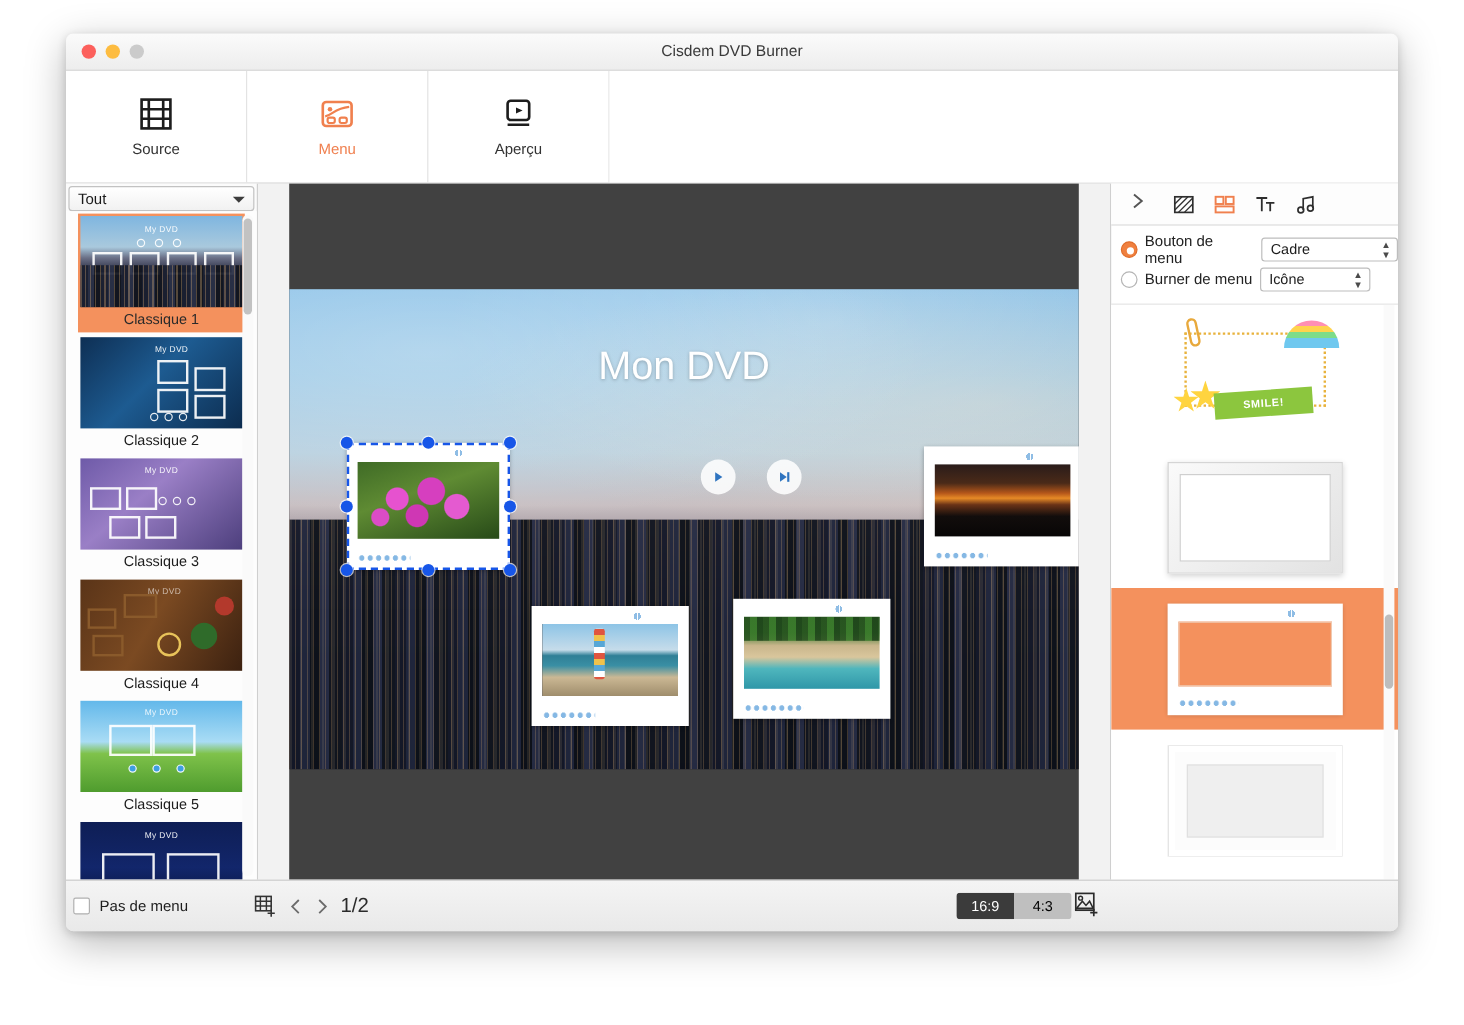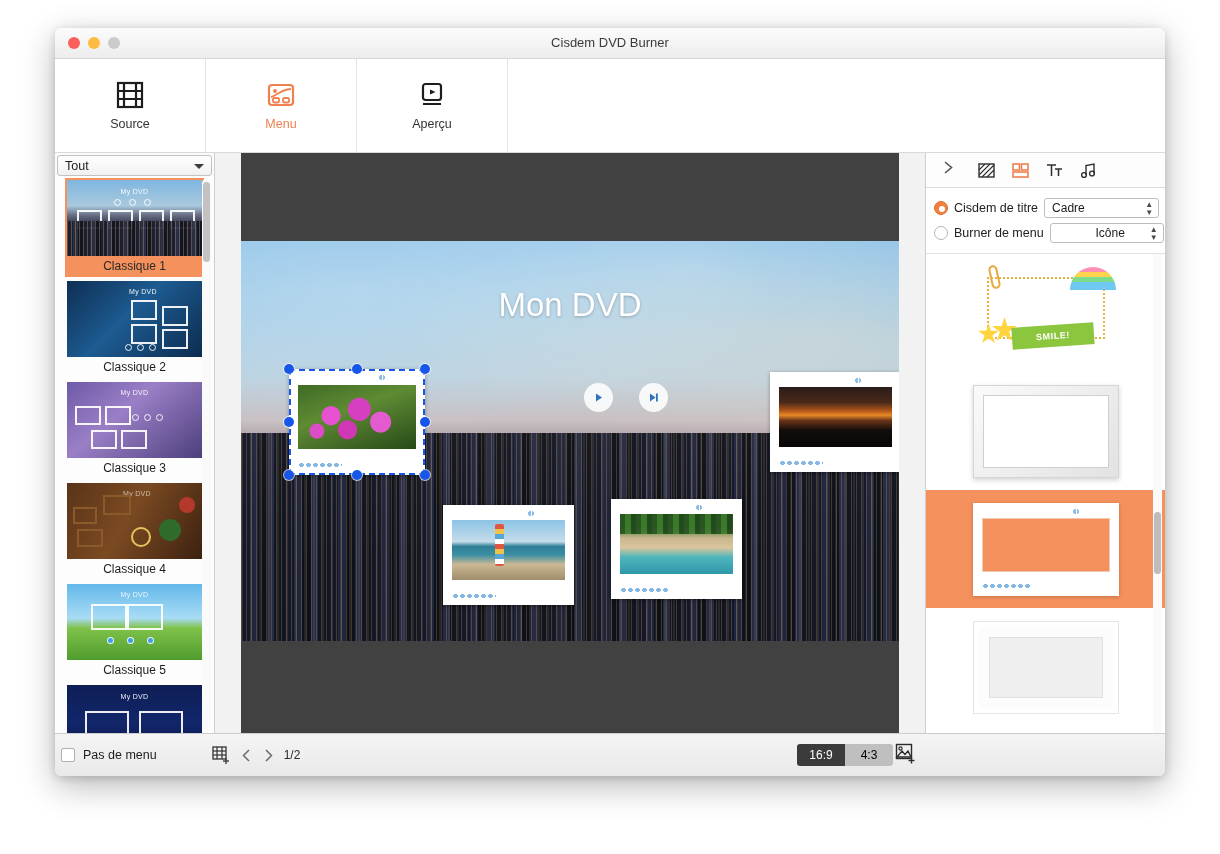--- a/index.html
+++ b/index.html
@@ -323,21 +323,21 @@
     height: 43px; flex: 0 0 auto;
     background: linear-gradient(#f4f4f4,#e9e9e9);
     border-top: 1px solid #cdcdcd;
     display: flex; align-items: center;
     position: relative;
   }
   #nomenu-box { display:flex; align-items:center; gap:8px; margin-left: 6px; }
   .chk { width: 14px; height: 14px; border: 1px solid #b0b0b0; background:#fff; border-radius:2px; }
   #nomenu-label { font-size: 12.5px; color: #1d1d1d; }
   #page-controls { display:flex; align-items:center; gap:9px; margin-left: 54px; color:#333; }
-  #page-indicator { font-size: 12px; color:#2a2a2a; }
+  #page-indicator { font-size: 17px; color:#2a2a2a; }
   #ratio-group {
     position:absolute; left: 742px; top: 10px;
     display:flex; border-radius:3px; overflow:hidden;
   }
   .ratio { width: 48px; height: 22px; display:flex; align-items:center; justify-content:center;
            font-size: 12px; }
   .ratio.on  { background:#3b3b3b; color:#fff; }
   .ratio.off { background:#bfbfbf; color:#000000; }
   #addimg-btn { position:absolute; left: 840px; top: 9px; width:22px; height:22px; color:#2b2b2b; }
 </style>
@@ -581,33 +581,33 @@
             <path d="M7 14 V4.5 L15 3 V12.5" fill="none" stroke="currentColor" stroke-width="1.4"></path>
             <circle cx="5" cy="14" r="2.4" fill="none" stroke="currentColor" stroke-width="1.4"></circle>
             <circle cx="13" cy="12.5" r="2.4" fill="none" stroke="currentColor" stroke-width="1.4"></circle>
           </svg>
         </div>
       </div>
 
       <div id="rp-options">
         <div class="opt-row">
           <span class="radio on"></span>
-          <span class="opt-label">Cisdem de titre</span>
+          <span class="opt-label">Bouton de menu</span>
           <span class="stepper" style="width:115px;">
             <span>Cadre</span>
             <span class="arrows">
                 <span>▲</span>
                 <span>▼</span>
               </span>
           </span>
         </div>
         <div class="opt-row">
           <span class="radio"></span>
           <span class="opt-label">Burner de menu</span>
-          <span class="stepper" style="width:114px;justify-content:center;">
+          <span class="stepper" style="width:92px;">
             <span>Icône</span>
             <span class="arrows">
                 <span>▲</span>
                 <span>▼</span>
               </span>
           </span>
         </div>
       </div>
 
       <div id="rp-scrollarea">

